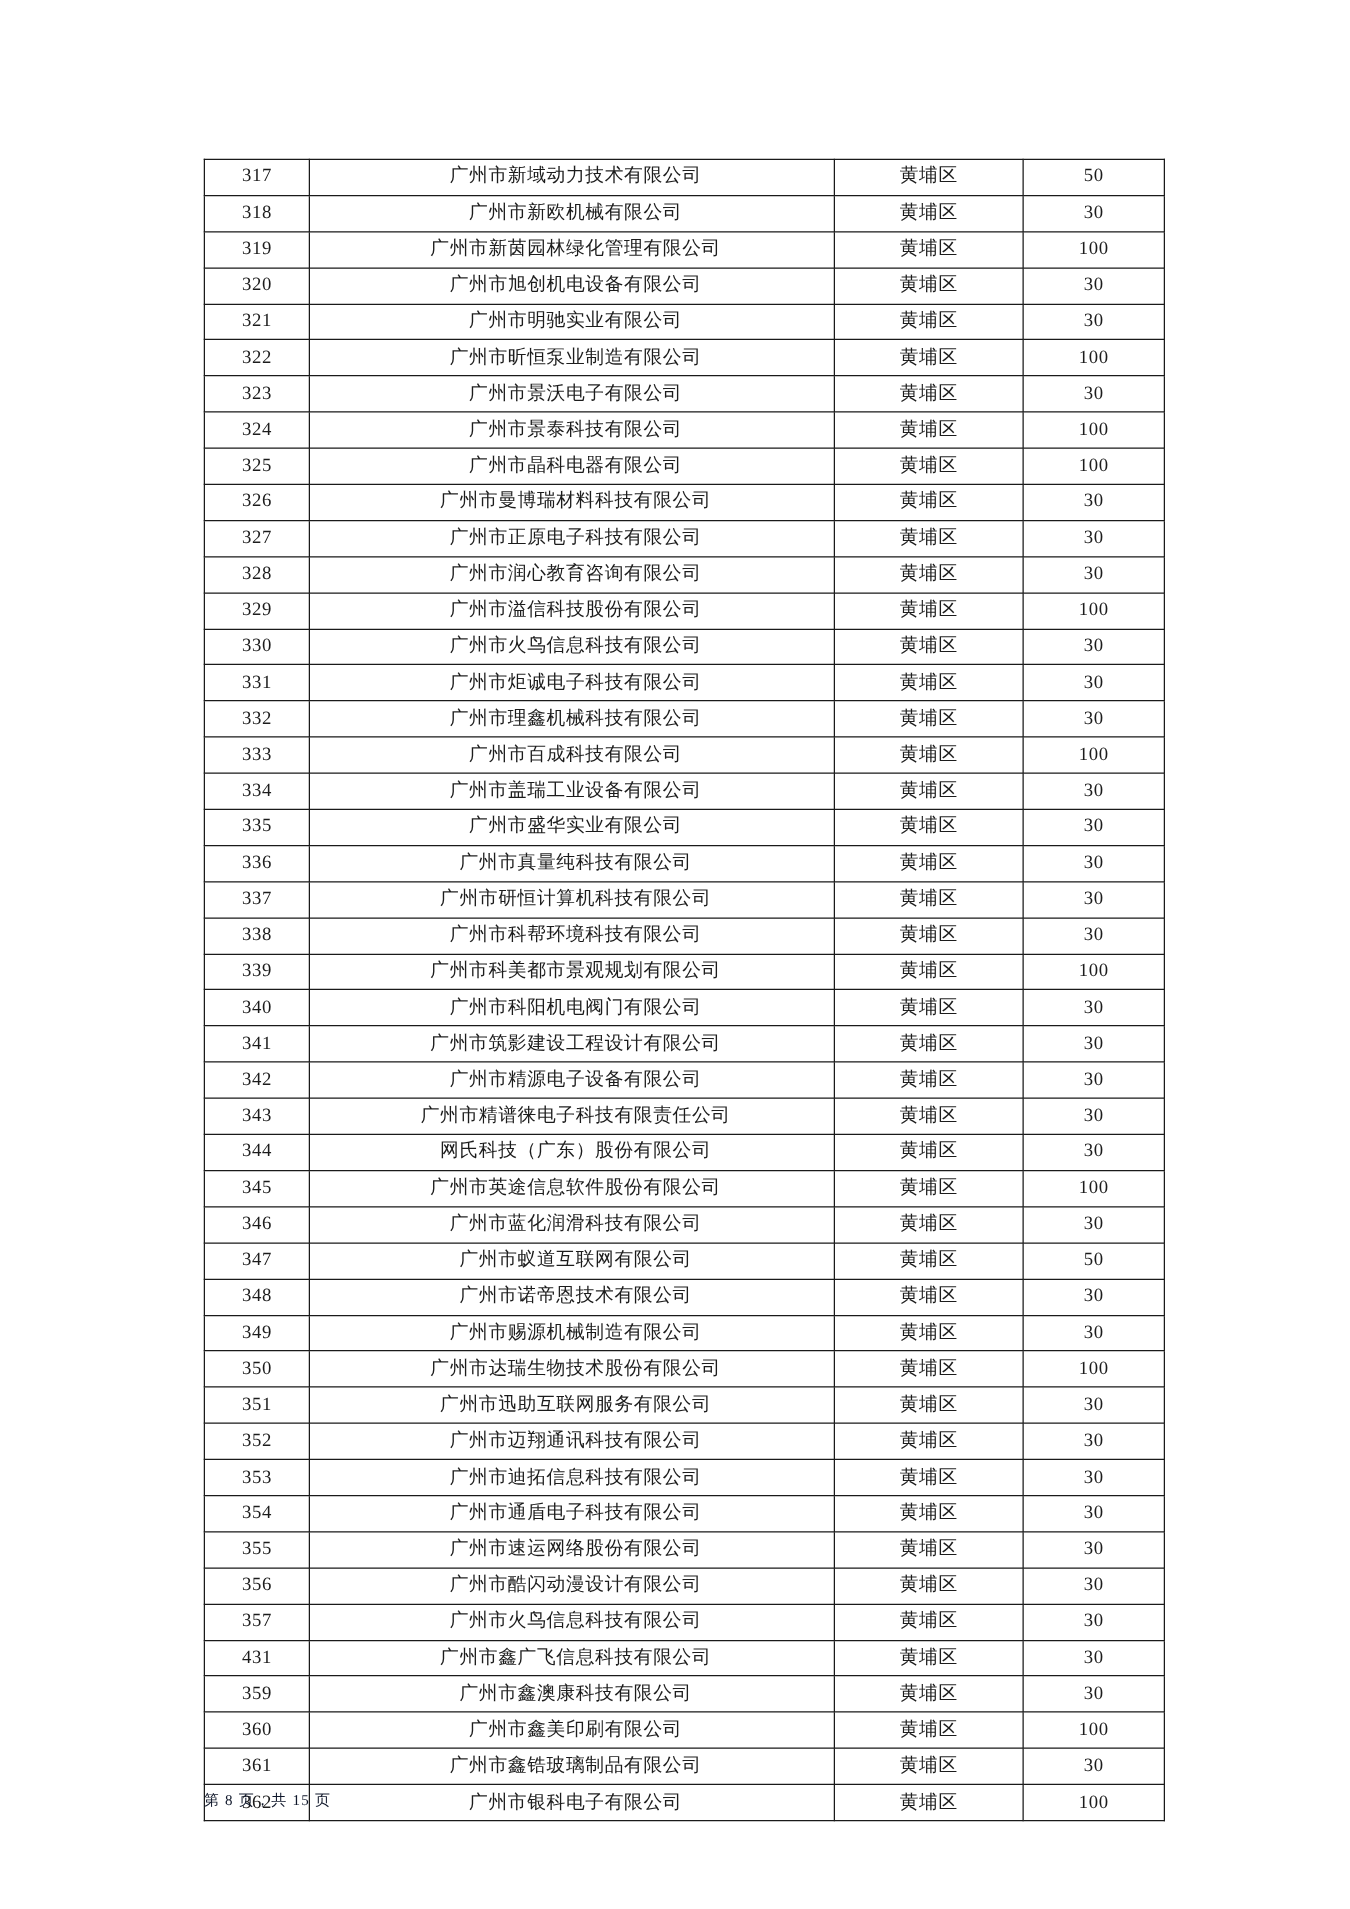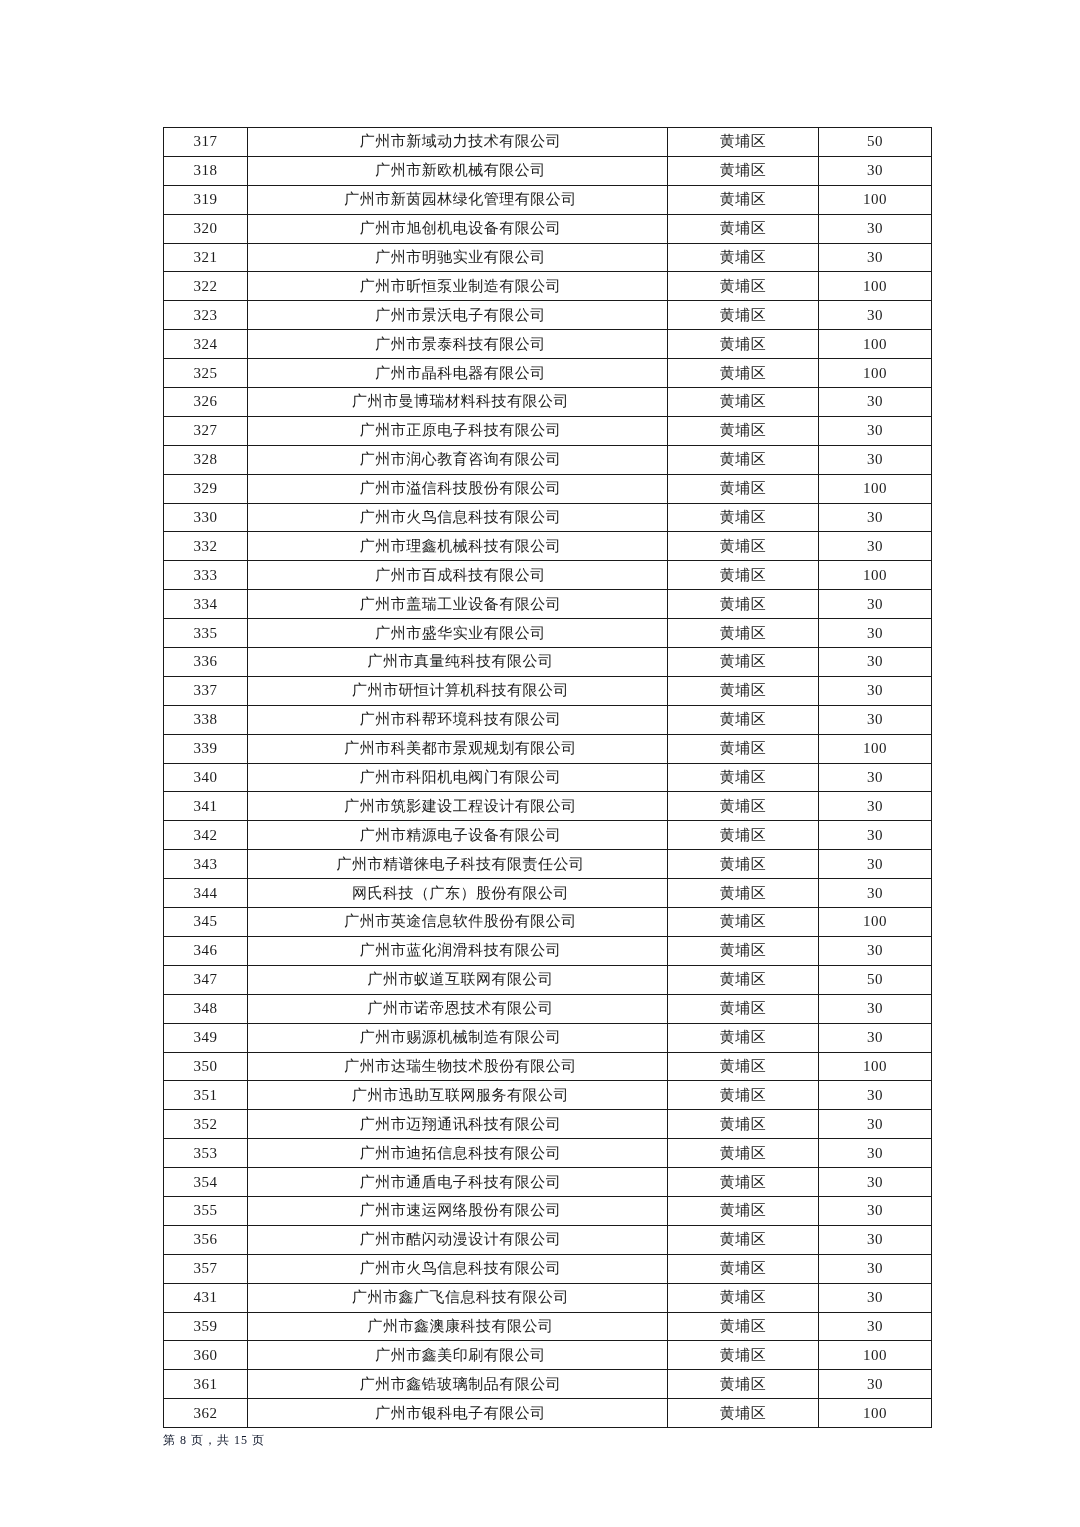--- a/index.html
+++ b/index.html
@@ -144,20 +144,26 @@
           <td class="cell-center">黄埔区</td>
           <td class="cell-center">100</td>
         </tr>
         <tr>
           <td class="cell-center">330</td>
           <td class="cell-left">广州市火鸟信息科技有限公司</td>
           <td class="cell-center">黄埔区</td>
           <td class="cell-center">30</td>
         </tr>
         <tr>
+          <td class="cell-center">331</td>
+          <td class="cell-left">广州市炬诚电子科技有限公司</td>
+          <td class="cell-center">黄埔区</td>
+          <td class="cell-center">30</td>
+        </tr>
+        <tr>
           <td class="cell-center">332</td>
           <td class="cell-left">广州市理鑫机械科技有限公司</td>
           <td class="cell-center">黄埔区</td>
           <td class="cell-center">30</td>
         </tr>
         <tr>
           <td class="cell-center">333</td>
           <td class="cell-left">广州市百成科技有限公司</td>
           <td class="cell-center">黄埔区</td>
           <td class="cell-center">100</td>

